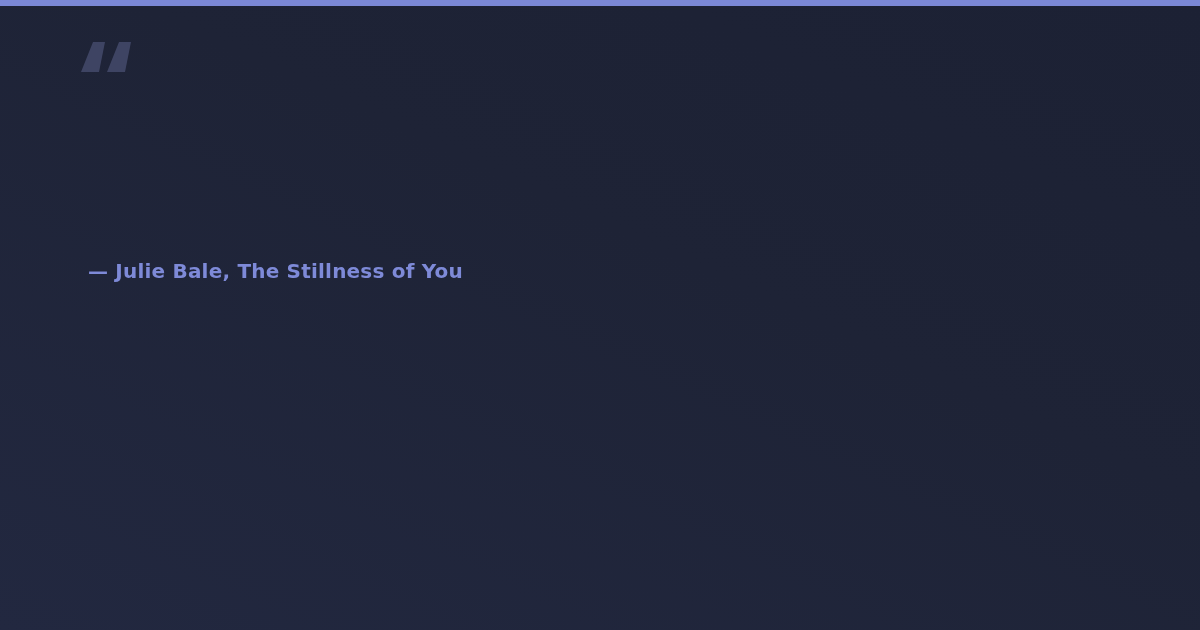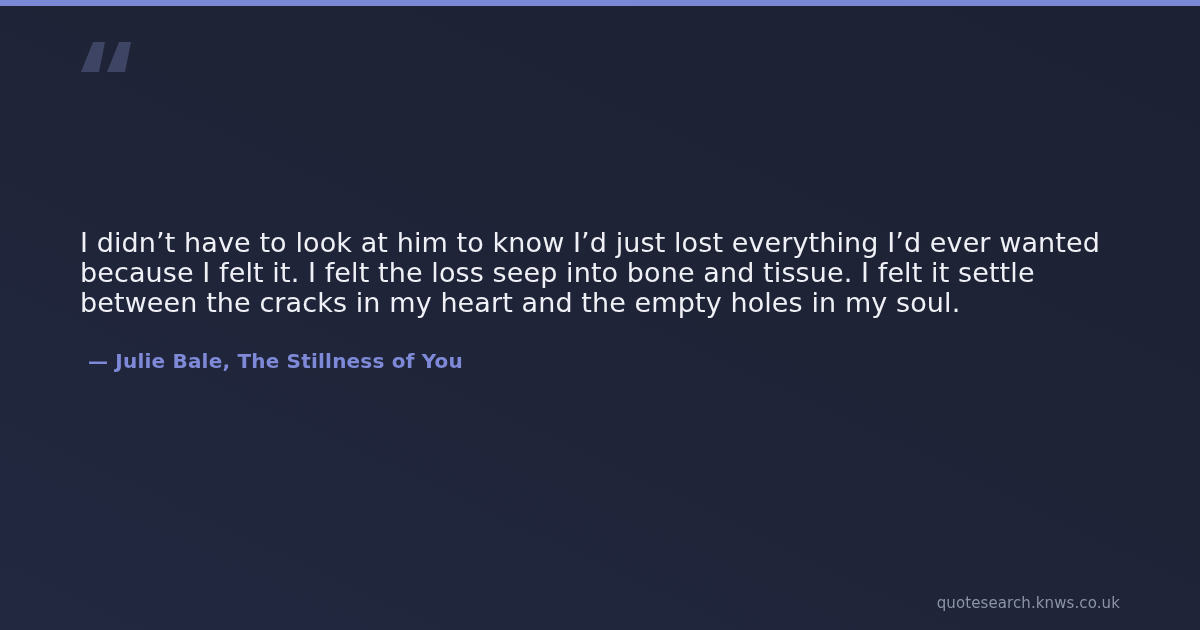--- a/index.html
+++ b/index.html
@@ -92,19 +92,17 @@
   <div class="accent-bar"></div>
 
   <div class="quote-mark">
     <svg width="60" height="50" viewBox="0 0 60 50" xmlns="http://www.w3.org/2000/svg" aria-hidden="true">
       <path d="M1 36 L13 6 L25 6 L19 36 Z" fill="#3e4463"></path>
       <path d="M27 36 L39 6 L51 6 L45 36 Z" fill="#3e4463"></path>
     </svg>
   </div>
 
   <div class="content">
-    <p class="quote-text">I didn’t have to look at him to know I’d just lost everything I’d ever wanted because I felt it. I felt the loss seep into bone and tissue. I felt it settle between the cracks in my heart and the empty holes in my soul.</p>
     <p class="attribution">— Julie Bale, The Stillness of You</p>
   </div>
 
-  <div class="footer-url">quotesearch.knws.co.uk</div>
 
 </div>
 
 </body></html>

